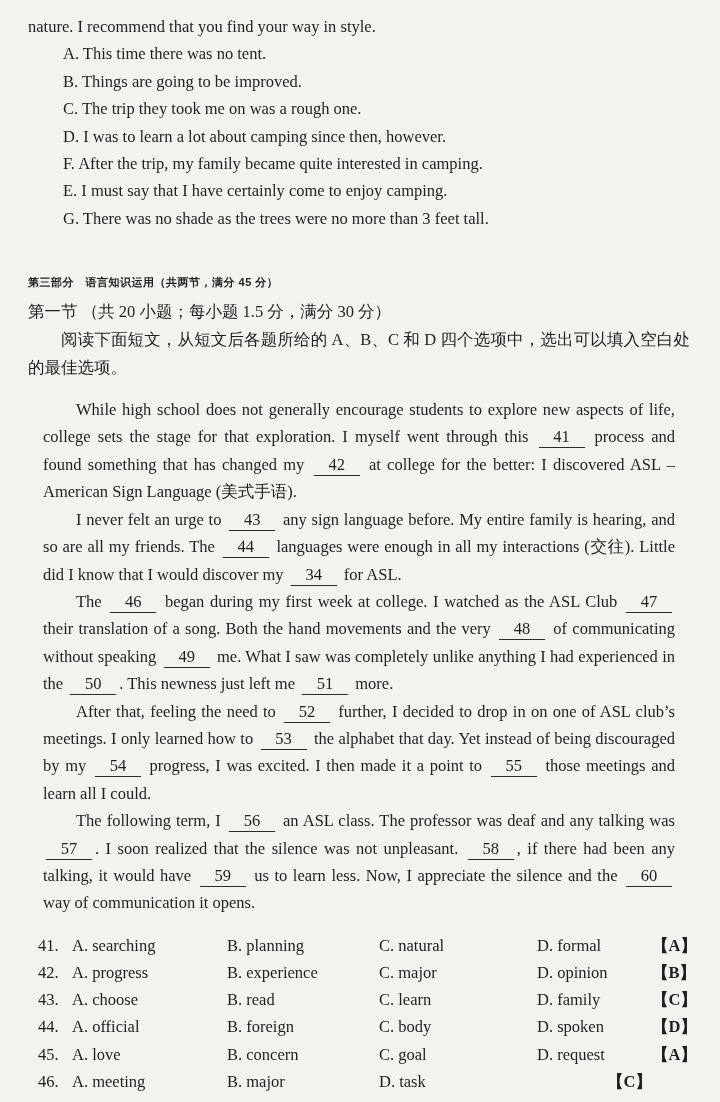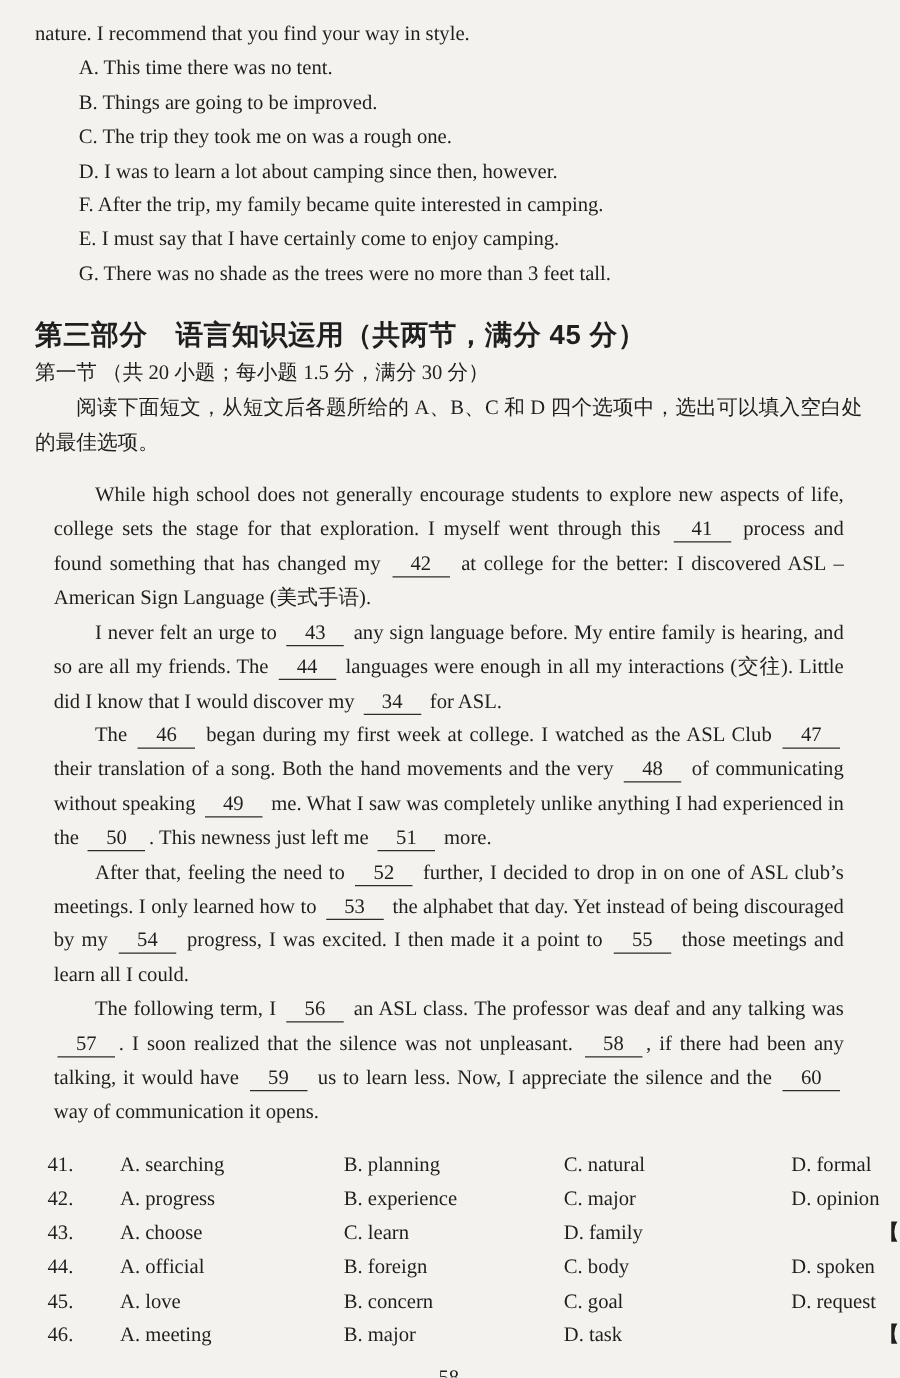--- a/index.html
+++ b/index.html
@@ -26,22 +26,22 @@
     margin: 0;
     text-align: justify;
   }
   .choice-list {
     margin: 0 0 0 35px;
   }
   .choice {
     margin: 0;
   }
   .part-heading {
-    margin: 22px 0 2px 0;
-    font-size: 22px;
+    margin: 36px 0 2px 0;
+    font-size: 11px;
     font-weight: 700;
     font-family: "Liberation Sans", sans-serif;
     letter-spacing: 0.5px;
     line-height: 28px;
   }
   .subsection-heading {
     margin: 0;
     line-height: 28px;
   }
   .instructions {
@@ -68,21 +68,20 @@
     line-height: 19px;
   }
   .answer-table {
     margin-top: 1px;
   }
   .arow {
     display: grid;
     grid-template-columns: 34px 155px 152px 158px 115px 1fr;
     padding-left: 10px;
     line-height: 27.2px;
-    gap: 24px;
   }
   .acell {
     white-space: nowrap;
   }
   .abadge {
     text-align: right;
     font-weight: 600;
   }
   .page-number {
     margin-top: 7px;
@@ -133,20 +132,21 @@
         <span class="acell">42.</span>
         <span class="acell">A. progress</span>
         <span class="acell">B. experience</span>
         <span class="acell">C. major</span>
         <span class="acell">D. opinion</span>
         <span class="abadge">【B】</span>
       </div>
       <div class="arow">
         <span class="acell">43.</span>
         <span class="acell">A. choose</span>
+        <span class="acell">B. read</span>
         <span class="acell">C. learn</span>
         <span class="acell">D. family</span>
         <span class="abadge">【C】</span>
       </div>
       <div class="arow">
         <span class="acell">44.</span>
         <span class="acell">A. official</span>
         <span class="acell">B. foreign</span>
         <span class="acell">C. body</span>
         <span class="acell">D. spoken</span>

